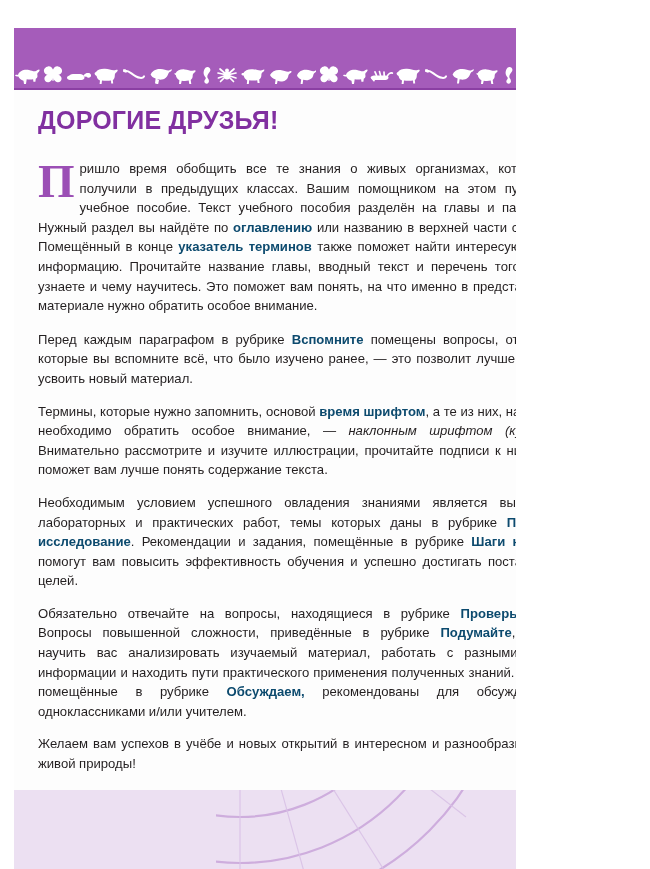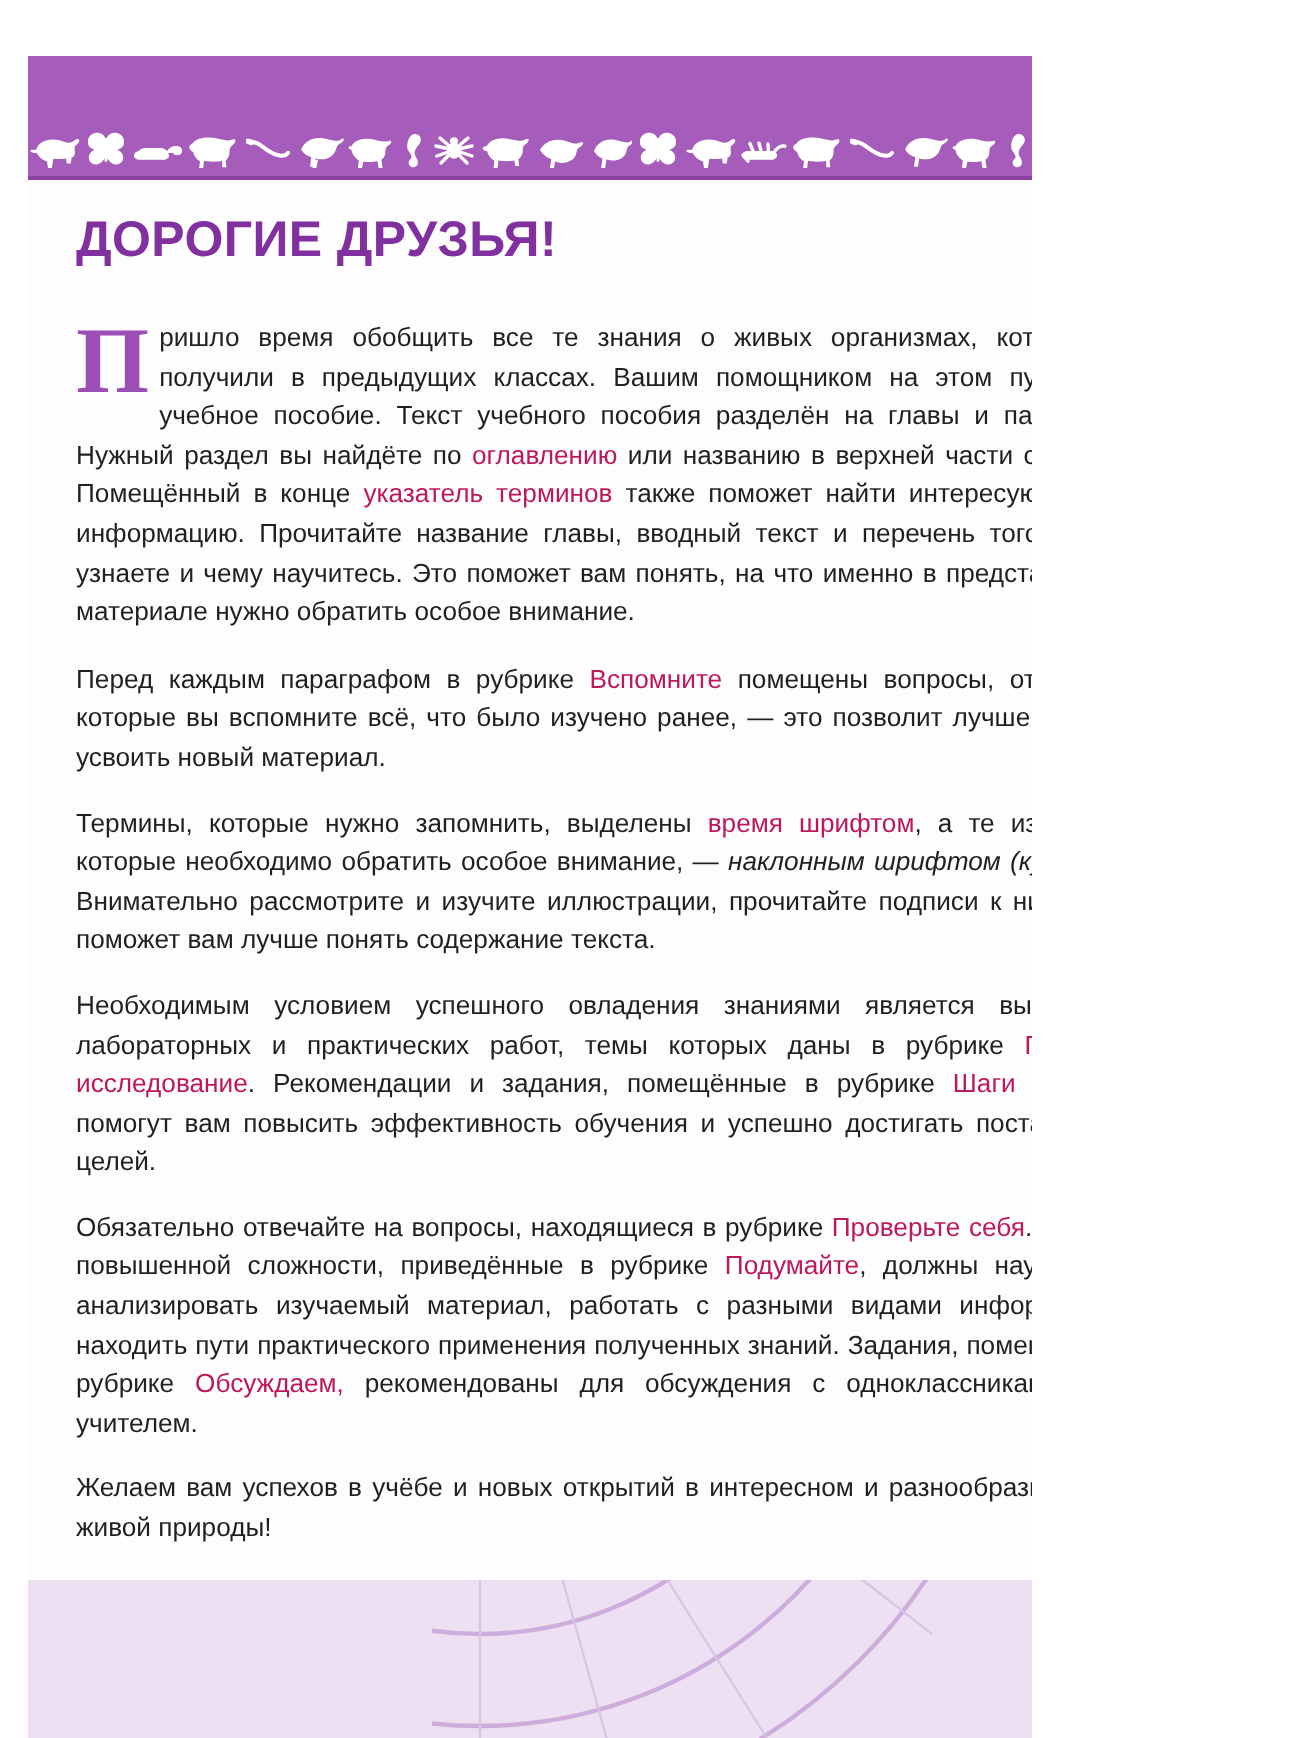--- a/index.html
+++ b/index.html
@@ -130,21 +130,21 @@
   p.first-para .dropcap {
     float: left;
     font-family: "Liberation Serif", serif;
     font-weight: bold;
     font-size: 47px;
     line-height: 40px;
     color: #9b4fb5;
     margin: 2px 5px 0 0;
   }
 
-  b { font-weight: normal; color: #be185d; }
+  b { font-weight: bold; color: #0c4a6e; }
   i { }
 
   
   .page-num {
     position: absolute;
     left: 556px; top: 783px;
     width: 46px; height: 46px;
     border-radius: 50%;
     background: #fdf6e6;
     border: 2.5px solid #c79a52;
@@ -293,21 +293,21 @@
   </div>
 
   <div class="content">
 
     <h1 class="page-title">ДОРОГИЕ ДРУЗЬЯ!</h1>
 
     <p class="body-text first-para"><span class="dropcap">П</span><span>ришло время обобщить все те знания о живых организмах, которые вы получили в предыдущих классах. Вашим помощником на этом пути будет учебное пособие. Текст учебного пособия разделён на главы и параграфы. Нужный раздел вы найдёте по </span><b>оглавлению</b><span> или названию в верхней части страницы. Помещённый в конце </span><b>указатель терминов</b><span> также поможет найти интересующую вас информацию. Прочитайте название главы, вводный текст и перечень того, что вы узнаете и чему научитесь. Это поможет вам понять, на что именно в представленном материале нужно обратить особое внимание.</span></p>
 
     <p class="body-text"><span>Перед каждым параграфом в рубрике </span><b>Вспомните</b><span> помещены вопросы, ответив на которые вы вспомните всё, что было изучено ранее, — это позволит лучше понять и усвоить новый материал.</span></p>
 
-    <p class="body-text"><span>Термины, которые нужно запомнить, выделены </span><b>время шрифтом</b><span>, а те из них, на которые необходимо обратить особое внимание, — </span><i>наклонным шрифтом (курсивом)</i><span>. Внимательно рассмотрите и изучите иллюстрации, прочитайте подписи к ним — это поможет вам лучше понять содержание текста.</span></p>
+    <p class="body-text"><span>Термины, которые нужно запомнить, основой </span><b>время шрифтом</b><span>, а те из них, на которые необходимо обратить особое внимание, — </span><i>наклонным шрифтом (курсивом)</i><span>. Внимательно рассмотрите и изучите иллюстрации, прочитайте подписи к ним — это поможет вам лучше понять содержание текста.</span></p>
 
 
     <p class="body-text"><span>Необходимым условием успешного овладения знаниями является выполнение лабораторных и практических работ, темы которых даны в рубрике </span><b>Проводим исследование</b><span>. Рекомендации и задания, помещённые в рубрике </span><b>Шаги к успеху</b><span>, помогут вам повысить эффективность обучения и успешно достигать поставленных целей.</span></p>
 
 
     <p class="body-text"><span>Обязательно отвечайте на вопросы, находящиеся в рубрике </span><b>Проверьте себя</b><span>. Вопросы повышенной сложности, приведённые в рубрике </span><b>Подумайте</b><span>, должны научить вас анализировать изучаемый материал, работать с разными видами информации и находить пути практического применения полученных знаний. Задания, помещённые в рубрике </span><b>Обсуждаем,</b><span> рекомендованы для обсуждения с одноклассниками и/или учителем.</span></p>
 
     <p class="body-text">Желаем вам успехов в учёбе и новых открытий в интересном и разнообразном мире живой природы!</p>
 
   </div>

